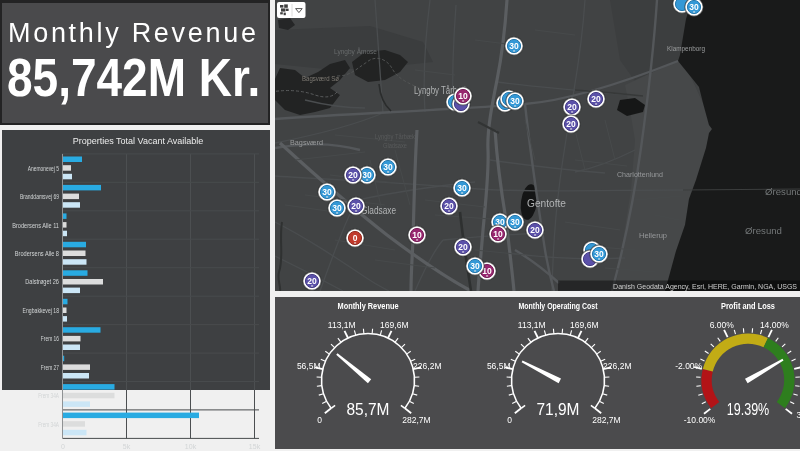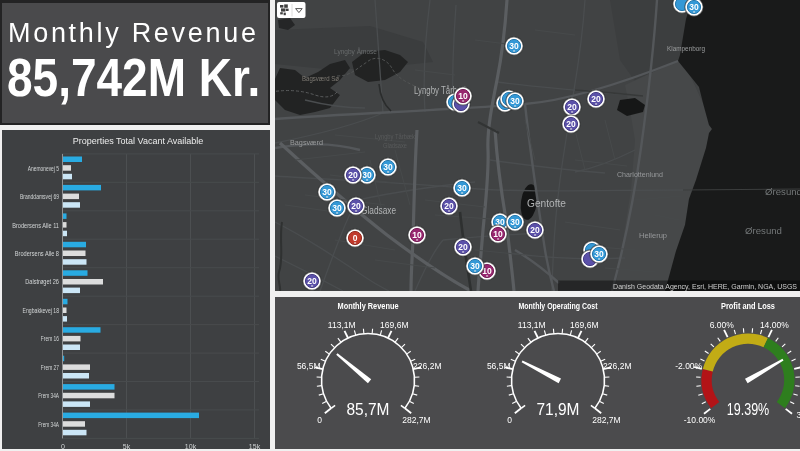--- a/index.html
+++ b/index.html
@@ -2,21 +2,21 @@
 <html><head><meta charset="utf-8">
 <style>
 * { margin:0; padding:0; box-sizing:border-box; }
 html,body { width:800px; height:451px; background:#f0f0f0; overflow:hidden;
   font-family:"Liberation Sans",sans-serif; }
 .panel { position:absolute; }
 #p1 { left:0; top:0; width:270px; height:125px; background:#4a4a4c;
   border:2px solid #232324; border-top-width:3px; color:#fff; }
 #p1 .t1 { position:absolute; left:6px; top:15px; font-size:27px; letter-spacing:2.7px; white-space:nowrap; }
 #p1 .t2 { position:absolute; left:5px; top:44px; font-size:53px; font-weight:bold; letter-spacing:0; white-space:nowrap; transform:scaleX(0.868); transform-origin:0 0; }
-#p2 { left:2px; top:130px; width:268px; height:319px; background:#3e4042; }
+#p2 { left:2px; top:130px; width:268px; height:260px; background:#3e4042; }
 #map { left:275px; top:0; width:525px; height:291px; background:#414344; overflow:hidden; }
 #gauges { left:275px; top:297px; width:525px; height:152px; background:#4b4b4d; overflow:hidden; }
 </style></head>
 <body>
 <div id="p1" class="panel">
     <div class="t1">Monthly Revenue</div>
     <div class="t2">85,742M Kr.</div>
   </div>
 <div id="p2" class="panel"><svg width="268" height="319">
       <text x="136" y="14" font-size="9" fill="#ececec" text-anchor="middle">Properties Total Vacant Available</text>

